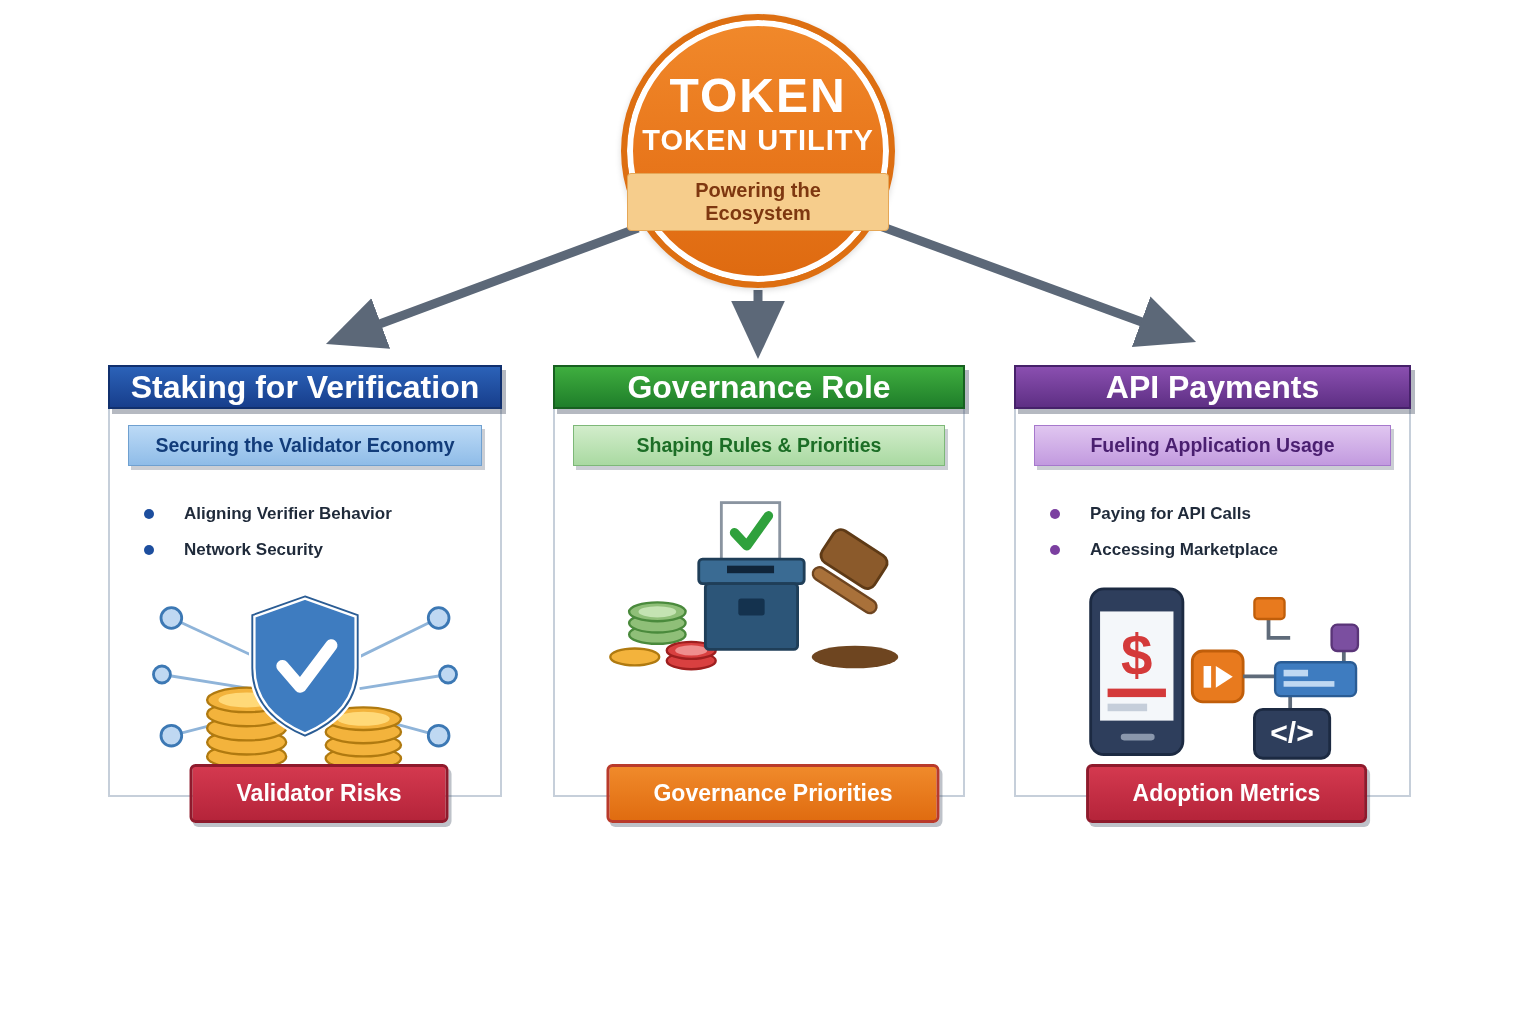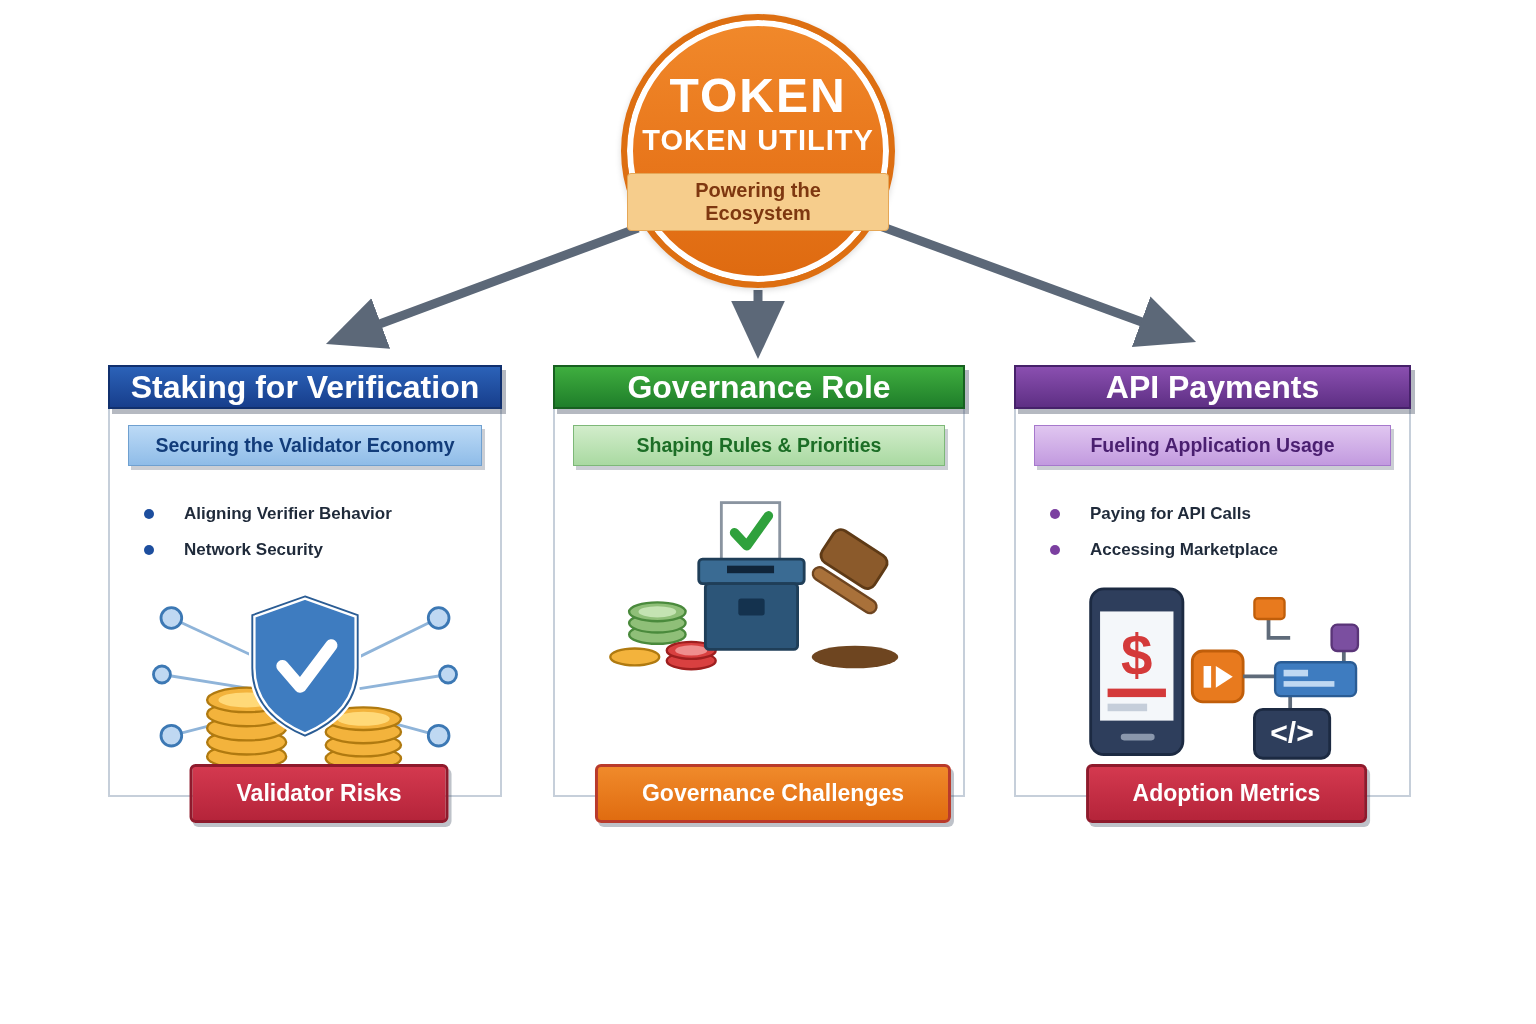--- a/index.html
+++ b/index.html
@@ -169,21 +169,21 @@
         <rect x="106" y="78" width="112" height="26" rx="4" fill="#3A6B93" stroke="#1F3E58" stroke-width="3"></rect>
         <rect x="136" y="85" width="50" height="8" fill="#10253A"></rect>
         <rect x="113" y="104" width="98" height="70" rx="4" fill="#2C5578" stroke="#1F3E58" stroke-width="3"></rect>
         <rect x="148" y="120" width="28" height="18" rx="3" fill="#14324E"></rect>
 
         <ellipse cx="272" cy="182" rx="46" ry="12" fill="#6E4520"></ellipse>
         <rect x="222" y="104" width="78" height="14" rx="7" fill="#A9713A" stroke="#6E4520" stroke-width="2.5" transform="rotate(33 261 111)"></rect>
         <rect x="238" y="58" width="66" height="40" rx="9" fill="#8B5A2B" stroke="#5E3A16" stroke-width="3" transform="rotate(33 271 78)"></rect>
       </svg>
     </div>
-    <div class="footer-btn">Governance Challenges</div>
+    <div class="footer-btn">Governance Priorities</div>
   </section>
 
   <section class="card card-3">
     <div class="hdr">API Payments</div>
     <div class="sub">Fueling Application Usage</div>
     <div class="bullets">
       <div class="bullet">
         <span class="dot"></span>
         <span class="bullet-text">Paying for API Calls</span>
       </div>

